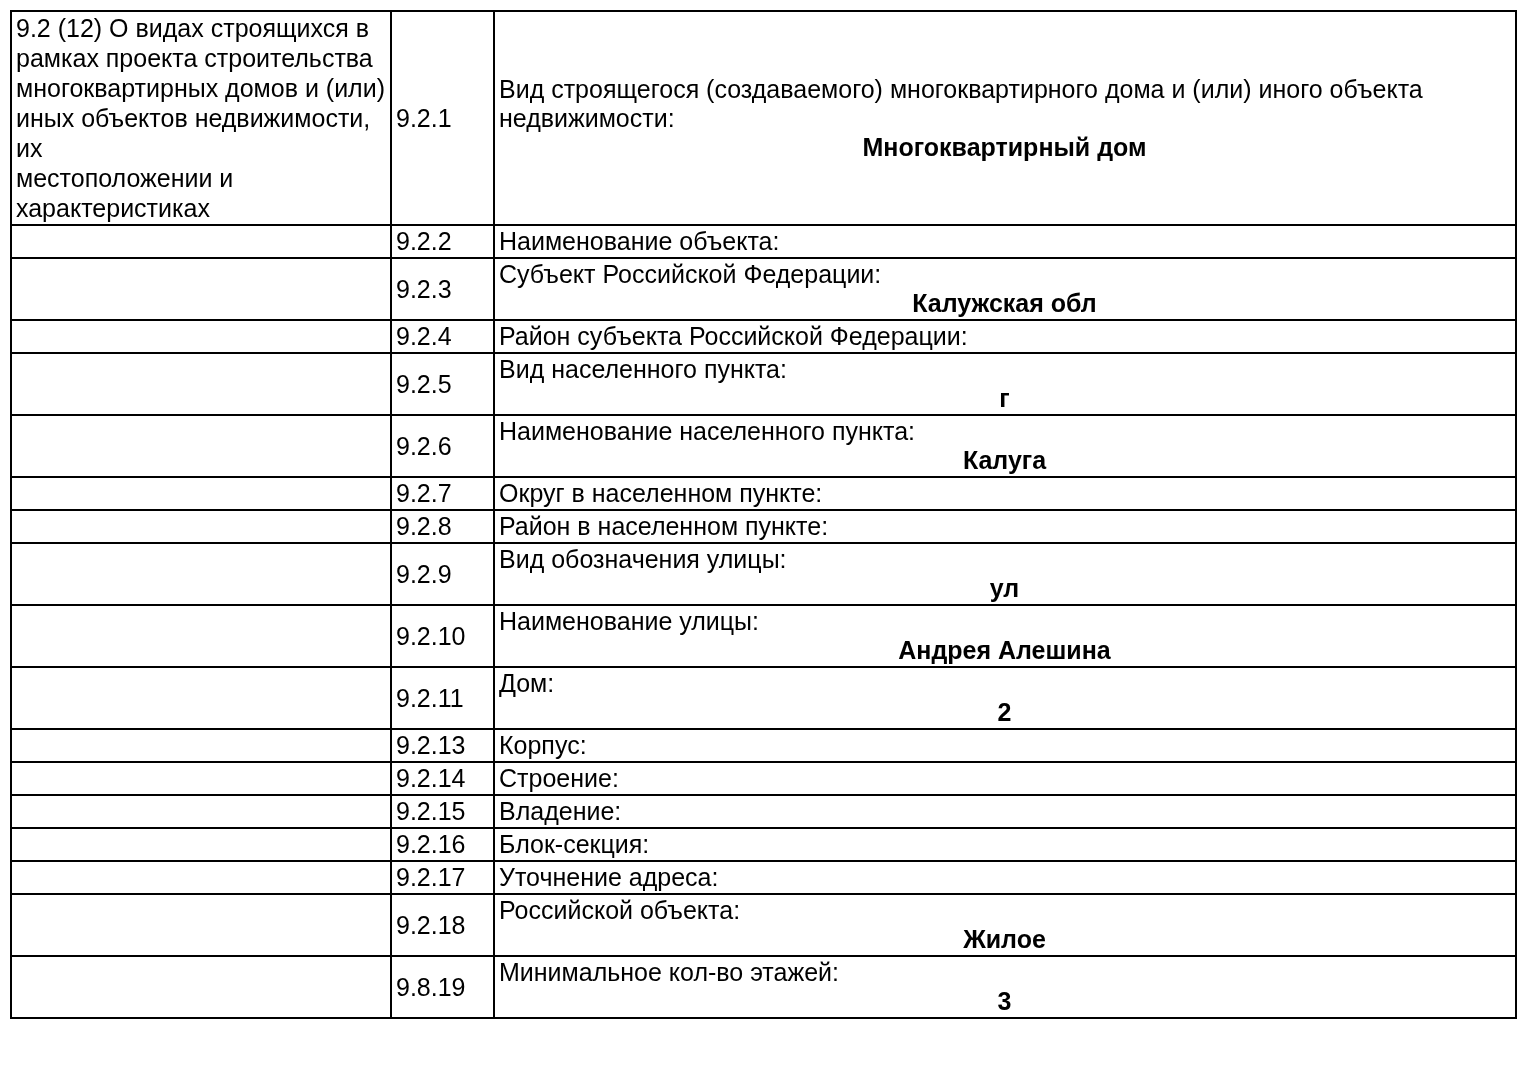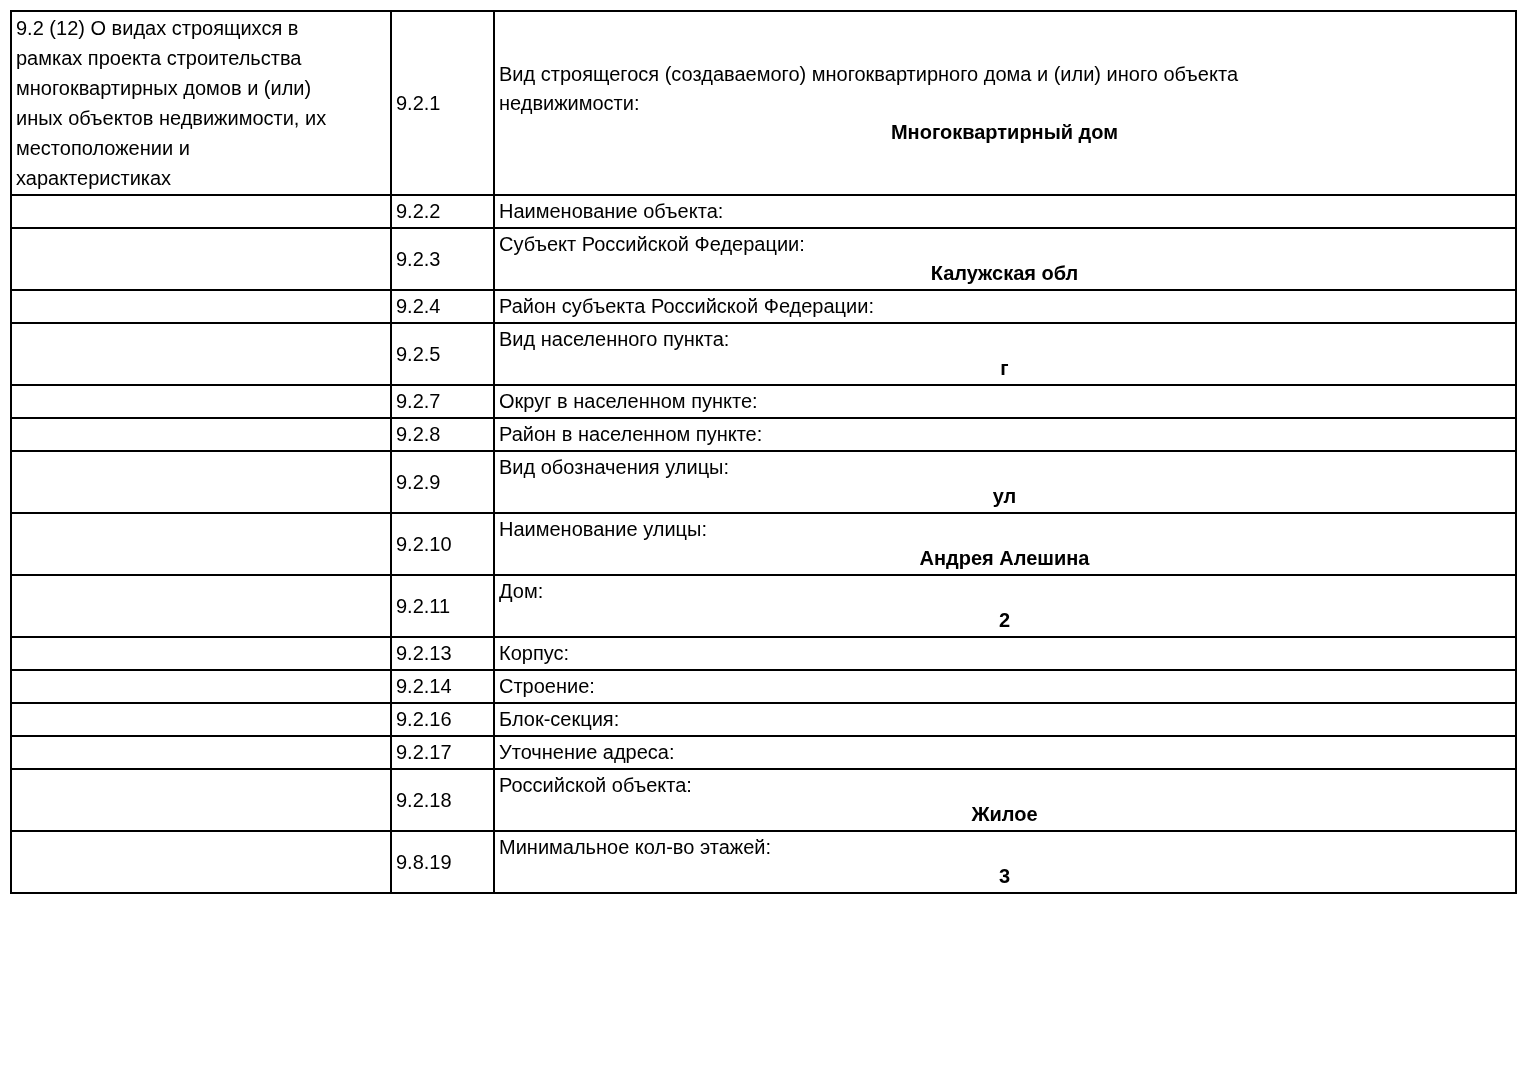--- a/index.html
+++ b/index.html
@@ -16,21 +16,21 @@
     position: absolute;
     left: 10px;
     top: 10px;
     width: 1505px;
     border-collapse: collapse;
     table-layout: fixed;
   }
   table.decl td {
     border: 2px solid #000000;
     padding: 1px 5px 1px 4px;
-    font-size: 20px;
+    font-size: 25px;
     line-height: 29px;
     vertical-align: middle;
     overflow: hidden;
   }
   td.c1 { vertical-align: top; }
   .section-title {
     white-space: pre-line;
     line-height: 30px;
   }
   td.c2 { padding-left: 4px; }
@@ -110,20 +110,32 @@
       <div class="section-title"></div>
     </td>
     <td class="c2">
       <span>9.2.5</span>
     </td>
     <td class="c3">
       <div class="label">Вид населенного пункта:</div>
       <div class="value">г</div>
     </td>
   </tr>
+        <tr class="h-two">
+    <td class="c1">
+      <div class="section-title"></div>
+    </td>
+    <td class="c2">
+      <span>9.2.6</span>
+    </td>
+    <td class="c3">
+      <div class="label">Наименование населенного пункта:</div>
+      <div class="value">Калуга</div>
+    </td>
+  </tr>
         <tr class="h-one">
     <td class="c1">
       <div class="section-title"></div>
     </td>
     <td class="c2">
       <span>9.2.7</span>
     </td>
     <td class="c3">
       <div class="label">Округ в населенном пункте:</div>
 
@@ -191,20 +203,32 @@
   </tr>
         <tr class="h-one">
     <td class="c1">
       <div class="section-title"></div>
     </td>
     <td class="c2">
       <span>9.2.14</span>
     </td>
     <td class="c3">
       <div class="label">Строение:</div>
+
+    </td>
+  </tr>
+        <tr class="h-one">
+    <td class="c1">
+      <div class="section-title"></div>
+    </td>
+    <td class="c2">
+      <span>9.2.15</span>
+    </td>
+    <td class="c3">
+      <div class="label">Владение:</div>
 
     </td>
   </tr>
         <tr class="h-one">
     <td class="c1">
       <div class="section-title"></div>
     </td>
     <td class="c2">
       <span>9.2.16</span>
     </td>

